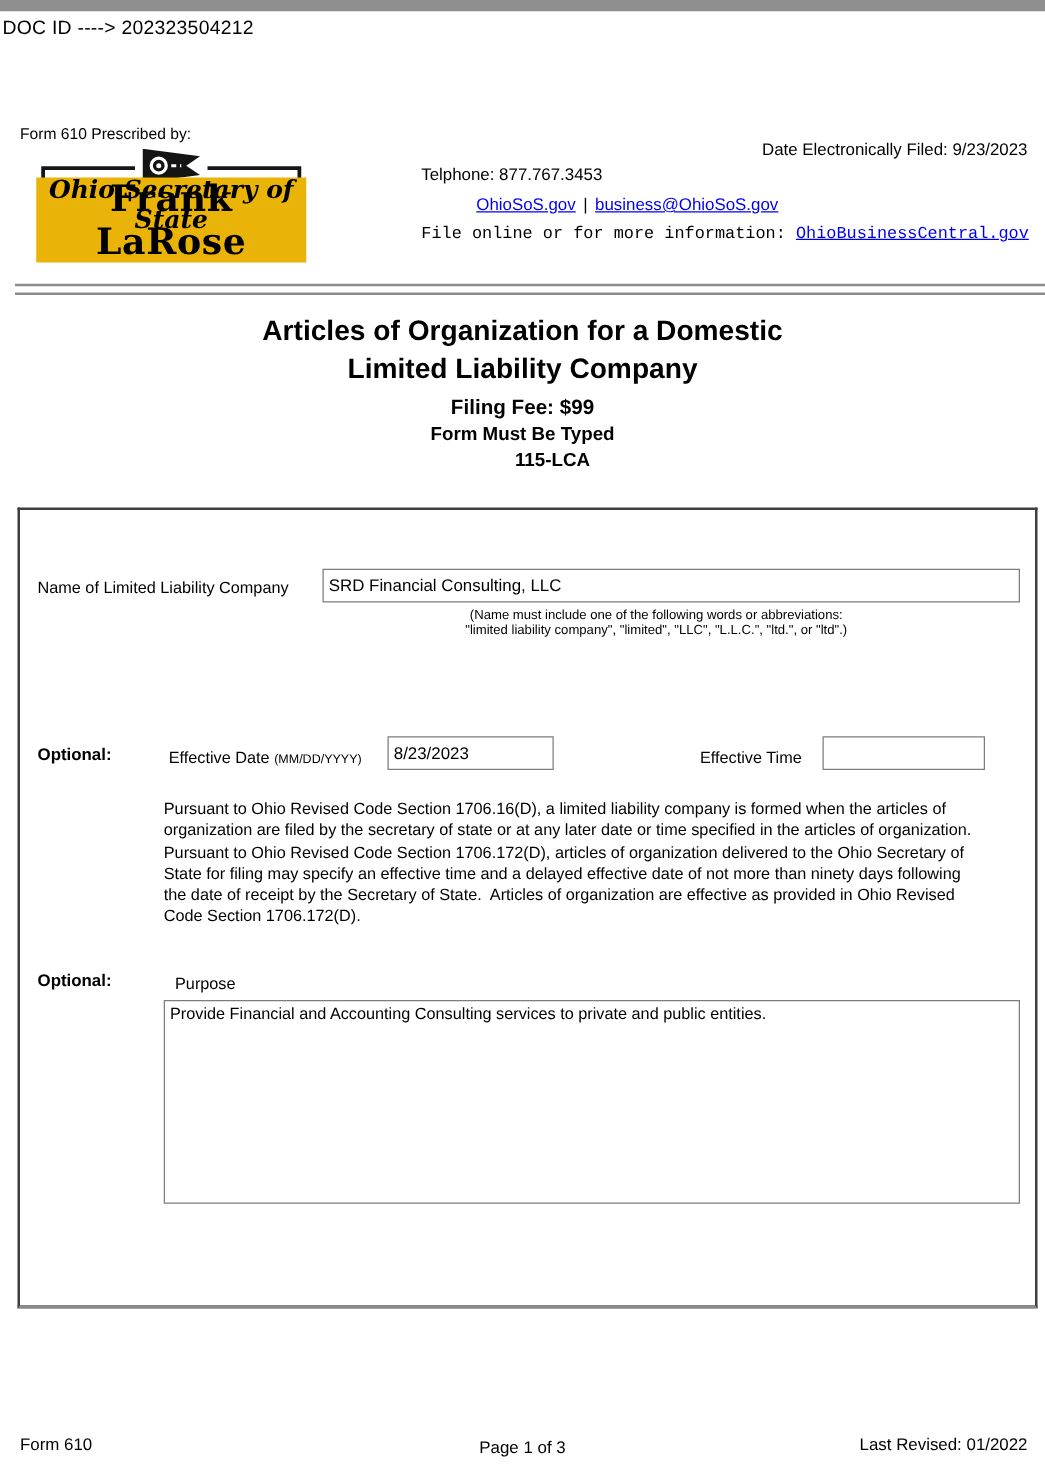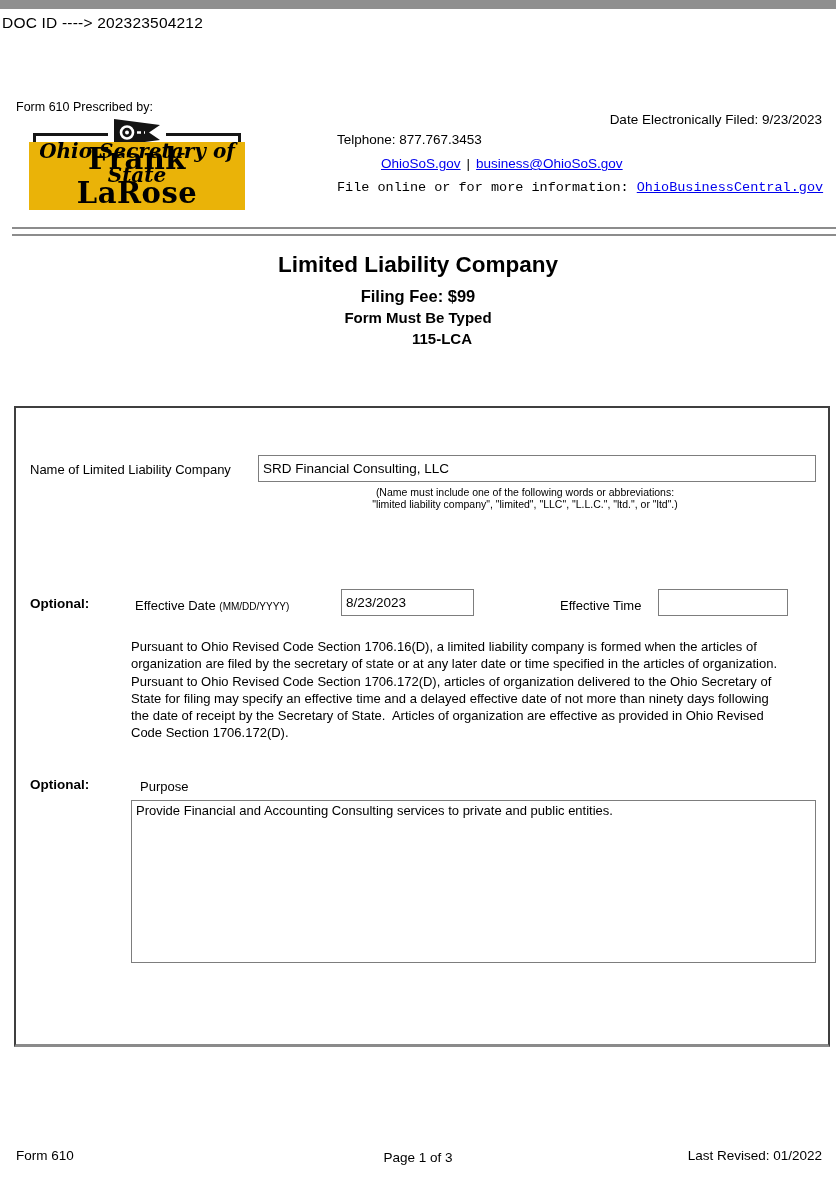--- a/index.html
+++ b/index.html
@@ -83,21 +83,21 @@
   }
 
   .opt1 { left: 14px; top: 188px; }
   .eff-date-label { left: 119px; top: 190px; }
   .date-input, .time-input {
     top: 181px; height: 27px;
     border: 1.5px solid #7d7d7d; background: #fff;
     font-family: "Liberation Sans", sans-serif; font-size: 13.5px;
     padding: 0 4px; outline: none;
   }
-  .date-input { left: 294px; width: 133px; margin-left: 31px; }
+  .date-input { left: 294px; width: 133px; }
   .eff-time-label { left: 544px; top: 190px; }
   .time-input { left: 642px; width: 130px; }
 
   .pursuant {
     left: 115px; top: 230px; width: 650px;
     font-size: 13px; line-height: 17.3px;
     white-space: pre-wrap;
   }
 
   .opt2 { left: 14px; top: 369px; }
@@ -142,20 +142,21 @@
   <span class="lnk">OhioSoS.gov</span><span class="sep">|</span><span class="lnk">business@OhioSoS.gov</span>
 </div>
 <div class="abs hdr-line hdr-file">
   <span>File online or for more information: </span><span class="lnk">OhioBusinessCentral.gov</span>
 </div>
 
 <div class="abs rule rule1"></div>
 <div class="abs rule rule2"></div>
 
 <div class="abs title-block">
+  <div class="title-line">Articles of Organization for a Domestic</div>
   <div class="title-line">Limited Liability Company</div>
   <div class="fee">Filing Fee: $99</div>
   <div class="typed">Form Must Be Typed</div>
   <div class="code">115-LCA</div>
 </div>
 
 <div class="abs main-box">
 
   <div class="abs field-label name-label">Name of Limited Liability Company</div>
   <input class="abs name-input" type="text" value="SRD Financial Consulting, LLC" style="">

